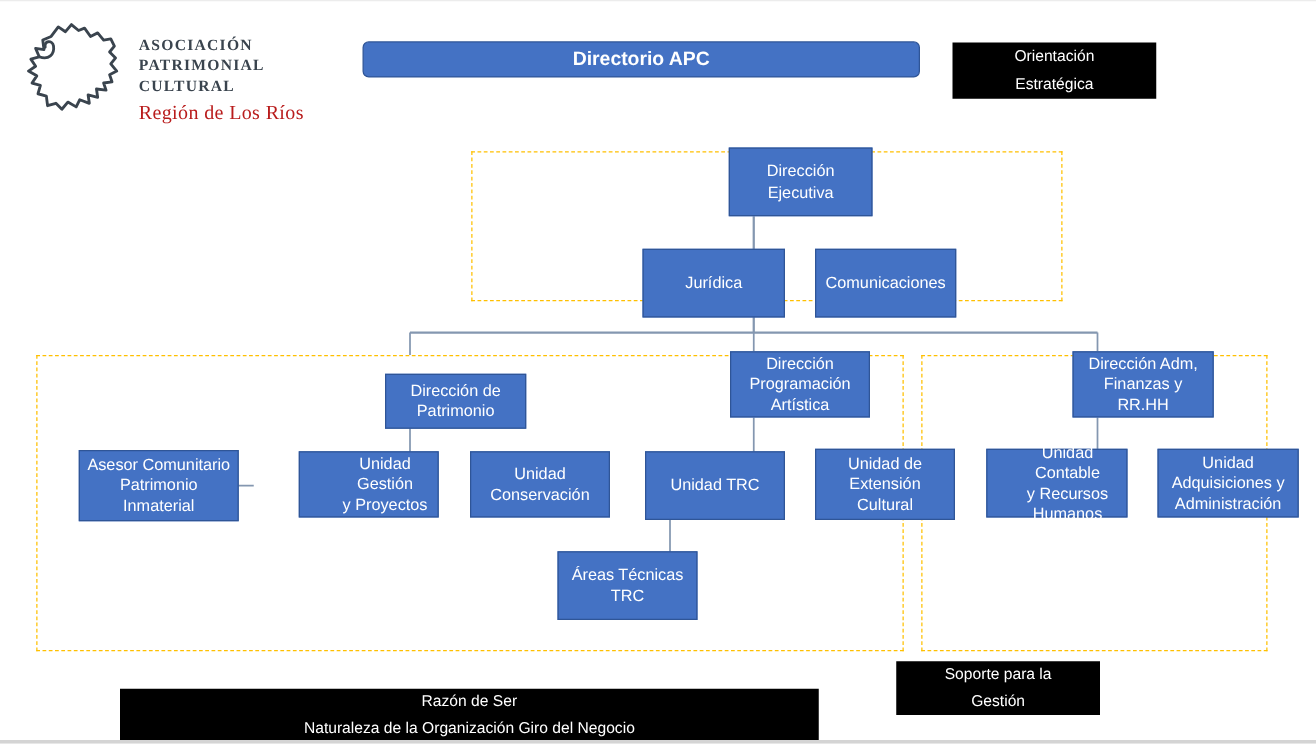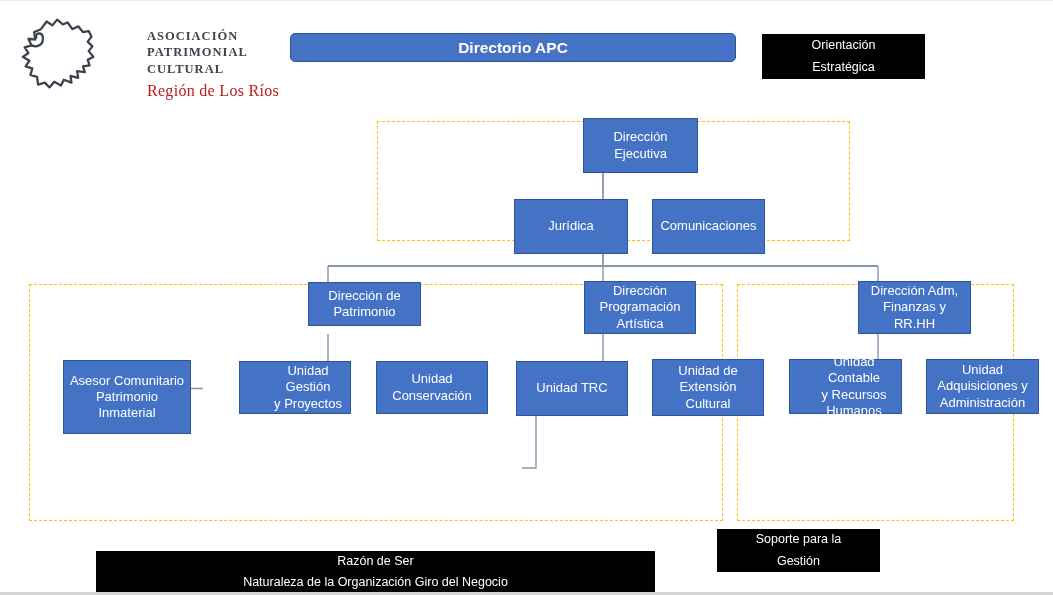--- a/index.html
+++ b/index.html
@@ -27,21 +27,21 @@
     font-weight:bold;font-size:15.5px;display:flex;align-items:center;justify-content:center;
     box-sizing:border-box;
   }
   
   .peach{
     position:absolute;background:#000000;color:#ffffff;font-weight:normal;font-size:12.5px;
     display:flex;align-items:center;justify-content:center;text-align:center;
     white-space:pre-line;line-height:1.7;box-sizing:border-box;
   }
   
-  .logo{position:absolute;left:18px;top:12px;display:flex;align-items:flex-start;gap:36px;}
+  .logo{position:absolute;left:18px;top:12px;display:flex;align-items:flex-start;}
   .logo-text{margin-left:9px;padding-top:15px;}
   .logo-name{
     font-family:"Liberation Serif",serif;font-weight:bold;font-size:12.5px;
     letter-spacing:1px;color:#3A444E;line-height:1.3;white-space:pre-line;
   }
   .logo-region{
     font-family:"Liberation Serif",serif;font-size:16px;color:#b91c1c;
     margin-top:5px;letter-spacing:0.3px;
   }
   .bottom-strip{position:absolute;left:0;top:591px;width:1053px;height:4px;background:#d4d4d4;}
@@ -98,40 +98,42 @@
 Estratégica</div>
   <div class="peach" style="left:96px;top:550px;width:559px;height:42px;line-height:1.65;">Razón de Ser
 Naturaleza de la Organización Giro del Negocio</div>
   <div class="peach" style="left:717px;top:528px;width:163px;height:43px;">Soporte para la
 Gestión</div>
 
   <div class="node" style="left:547px;top:117px;width:115px;height:55px;">Dirección
 Ejecutiva</div>
   <div class="node" style="left:616px;top:198px;width:113px;height:55px;">Comunicaciones</div>
   <div class="node" style="left:478px;top:198px;width:114px;height:55px;">Jurídica</div>
-  <div class="node" style="left:272px;top:281px;width:113px;height:44px;">Dirección de
+  <div class="node" style="left:272px;top:298px;width:113px;height:44px;">Dirección de
 Patrimonio</div>
   <div class="node" style="left:548px;top:280px;width:112px;height:53px;">Dirección
 Programación
 Artística</div>
   <div class="node" style="left:822px;top:280px;width:113px;height:53px;">Dirección Adm,
 Finanzas y
 RR.HH</div>
-  <div class="node" style="left:27px;top:359px;width:128px;height:74px;">Asesor Comunitario
+  <div class="node" style="left:27px;top:359px;width:128px;height:57px;">Asesor Comunitario
 Patrimonio
 Inmaterial</div>
   <div class="node" style="left:203px;top:360px;width:112px;height:53px;padding-left:28px;">Unidad Gestión
 y Proyectos</div>
   <div class="node" style="left:340px;top:360px;width:112px;height:53px;">Unidad
 Conservación</div>
   <div class="node" style="left:616px;top:358px;width:112px;height:57px;">Unidad de
 Extensión
 Cultural</div>
   <div class="node" style="left:480px;top:360px;width:112px;height:55px;">Unidad TRC</div>
   <div class="node" style="left:753px;top:358px;width:113px;height:55px;padding-left:19px;">Unidad Contable
 y Recursos
 Humanos</div>
   <div class="node" style="left:890px;top:358px;width:113px;height:55px;">Unidad
 Adquisiciones y
 Administración</div>
+  <div class="node" style="left:410px;top:440px;width:112px;height:55px;">Áreas Técnicas
+TRC</div>
 
   <div class="bottom-strip"></div>
 </div>
 
 </body></html>

